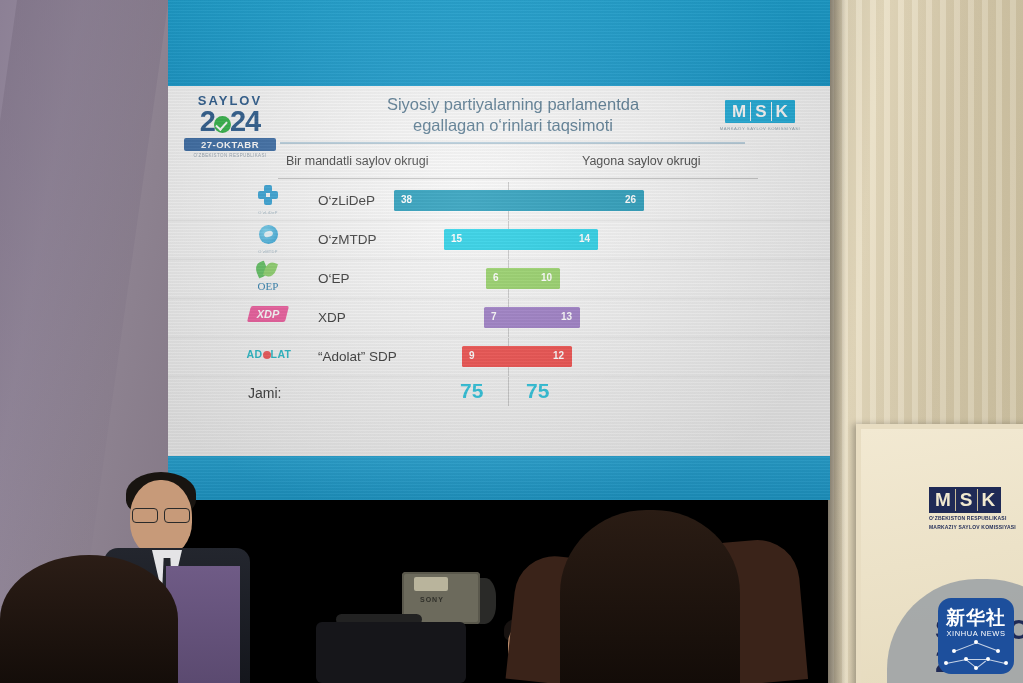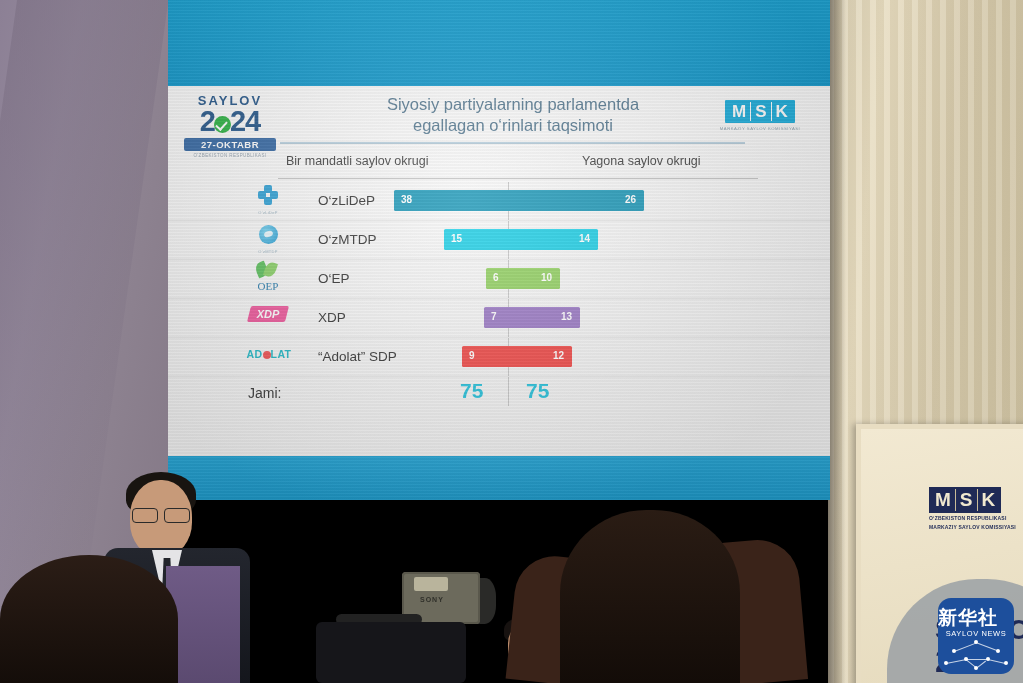--- a/index.html
+++ b/index.html
@@ -163,21 +163,21 @@
   .pm-box span:last-child{border-right:none;}
   .pm-cap{color:#1f2a56;font-size:5px;font-weight:bold;letter-spacing:.2px;line-height:7px;margin-top:2px;width:120px;}
   .poster .arc{position:absolute;left:26px;top:150px;width:190px;height:150px;border-radius:90px 90px 0 0;
     background:#9aa0a4;opacity:.85;}
   .poster .ps{position:absolute;left:74px;top:186px;color:#1f2a56;font-weight:bold;font-size:27px;letter-spacing:1px;}
   .poster .py{position:absolute;left:74px;top:212px;color:#1f2a56;font-weight:bold;font-size:34px;}
   .poster .pd{position:absolute;left:74px;top:252px;color:#1f2a56;font-weight:bold;font-size:15px;letter-spacing:.5px;}
 
   .xinhua{position:absolute;left:938px;top:598px;width:76px;height:76px;border-radius:13px;
     background:#1d4f9c;overflow:hidden;}
-  .xh-cn{position:absolute;top:7px;left:0;right:0;color:#fff;font-weight:bold;font-size:19px;
+  .xh-cn{position:absolute;top:7px;left:0;right:0;text-align:center;color:#fff;font-weight:bold;font-size:19px;
     letter-spacing:1px;font-family:"DejaVu Sans",sans-serif;}
   .xh-en{position:absolute;top:31px;left:0;right:0;text-align:center;color:#fff;font-size:7.5px;letter-spacing:.6px;}
   .xh-net{position:absolute;left:6px;top:42px;width:64px;height:30px;}
   .xh-net i{position:absolute;width:4px;height:4px;border-radius:50%;background:#fff;}
   .xh-net u{position:absolute;height:1px;background:rgba(255,255,255,.75);transform-origin:0 0;}
 </style>
 </head>
 <body>
 
 <div class="scene">
@@ -360,21 +360,21 @@
       <div class="pm-cap">O‘ZBEKISTON RESPUBLIKASI</div>
       <div class="pm-cap">MARKAZIY SAYLOV KOMISSIYASI</div>
     </div>
     <div class="ps">SAYLOV</div>
     <div class="py">2024</div>
     <div class="pd">27-OKTA</div>
   </div>
 
   <div class="xinhua">
     <div class="xh-cn">新华社</div>
-    <div class="xh-en">SAYLOV NEWS</div>
+    <div class="xh-en">XINHUA NEWS</div>
     <div class="xh-net">
       <i style="left:30px;top:0;"></i>
         <i style="left:8px;top:9px;"></i>
         <i style="left:52px;top:9px;"></i>
       <i style="left:0;top:21px;"></i>
         <i style="left:20px;top:17px;"></i>
         <i style="left:42px;top:17px;"></i>
         <i style="left:60px;top:21px;"></i>
       <i style="left:30px;top:26px;"></i>
       <u style="left:32px;top:2px;width:24px;transform:rotate(21deg);"></u>

